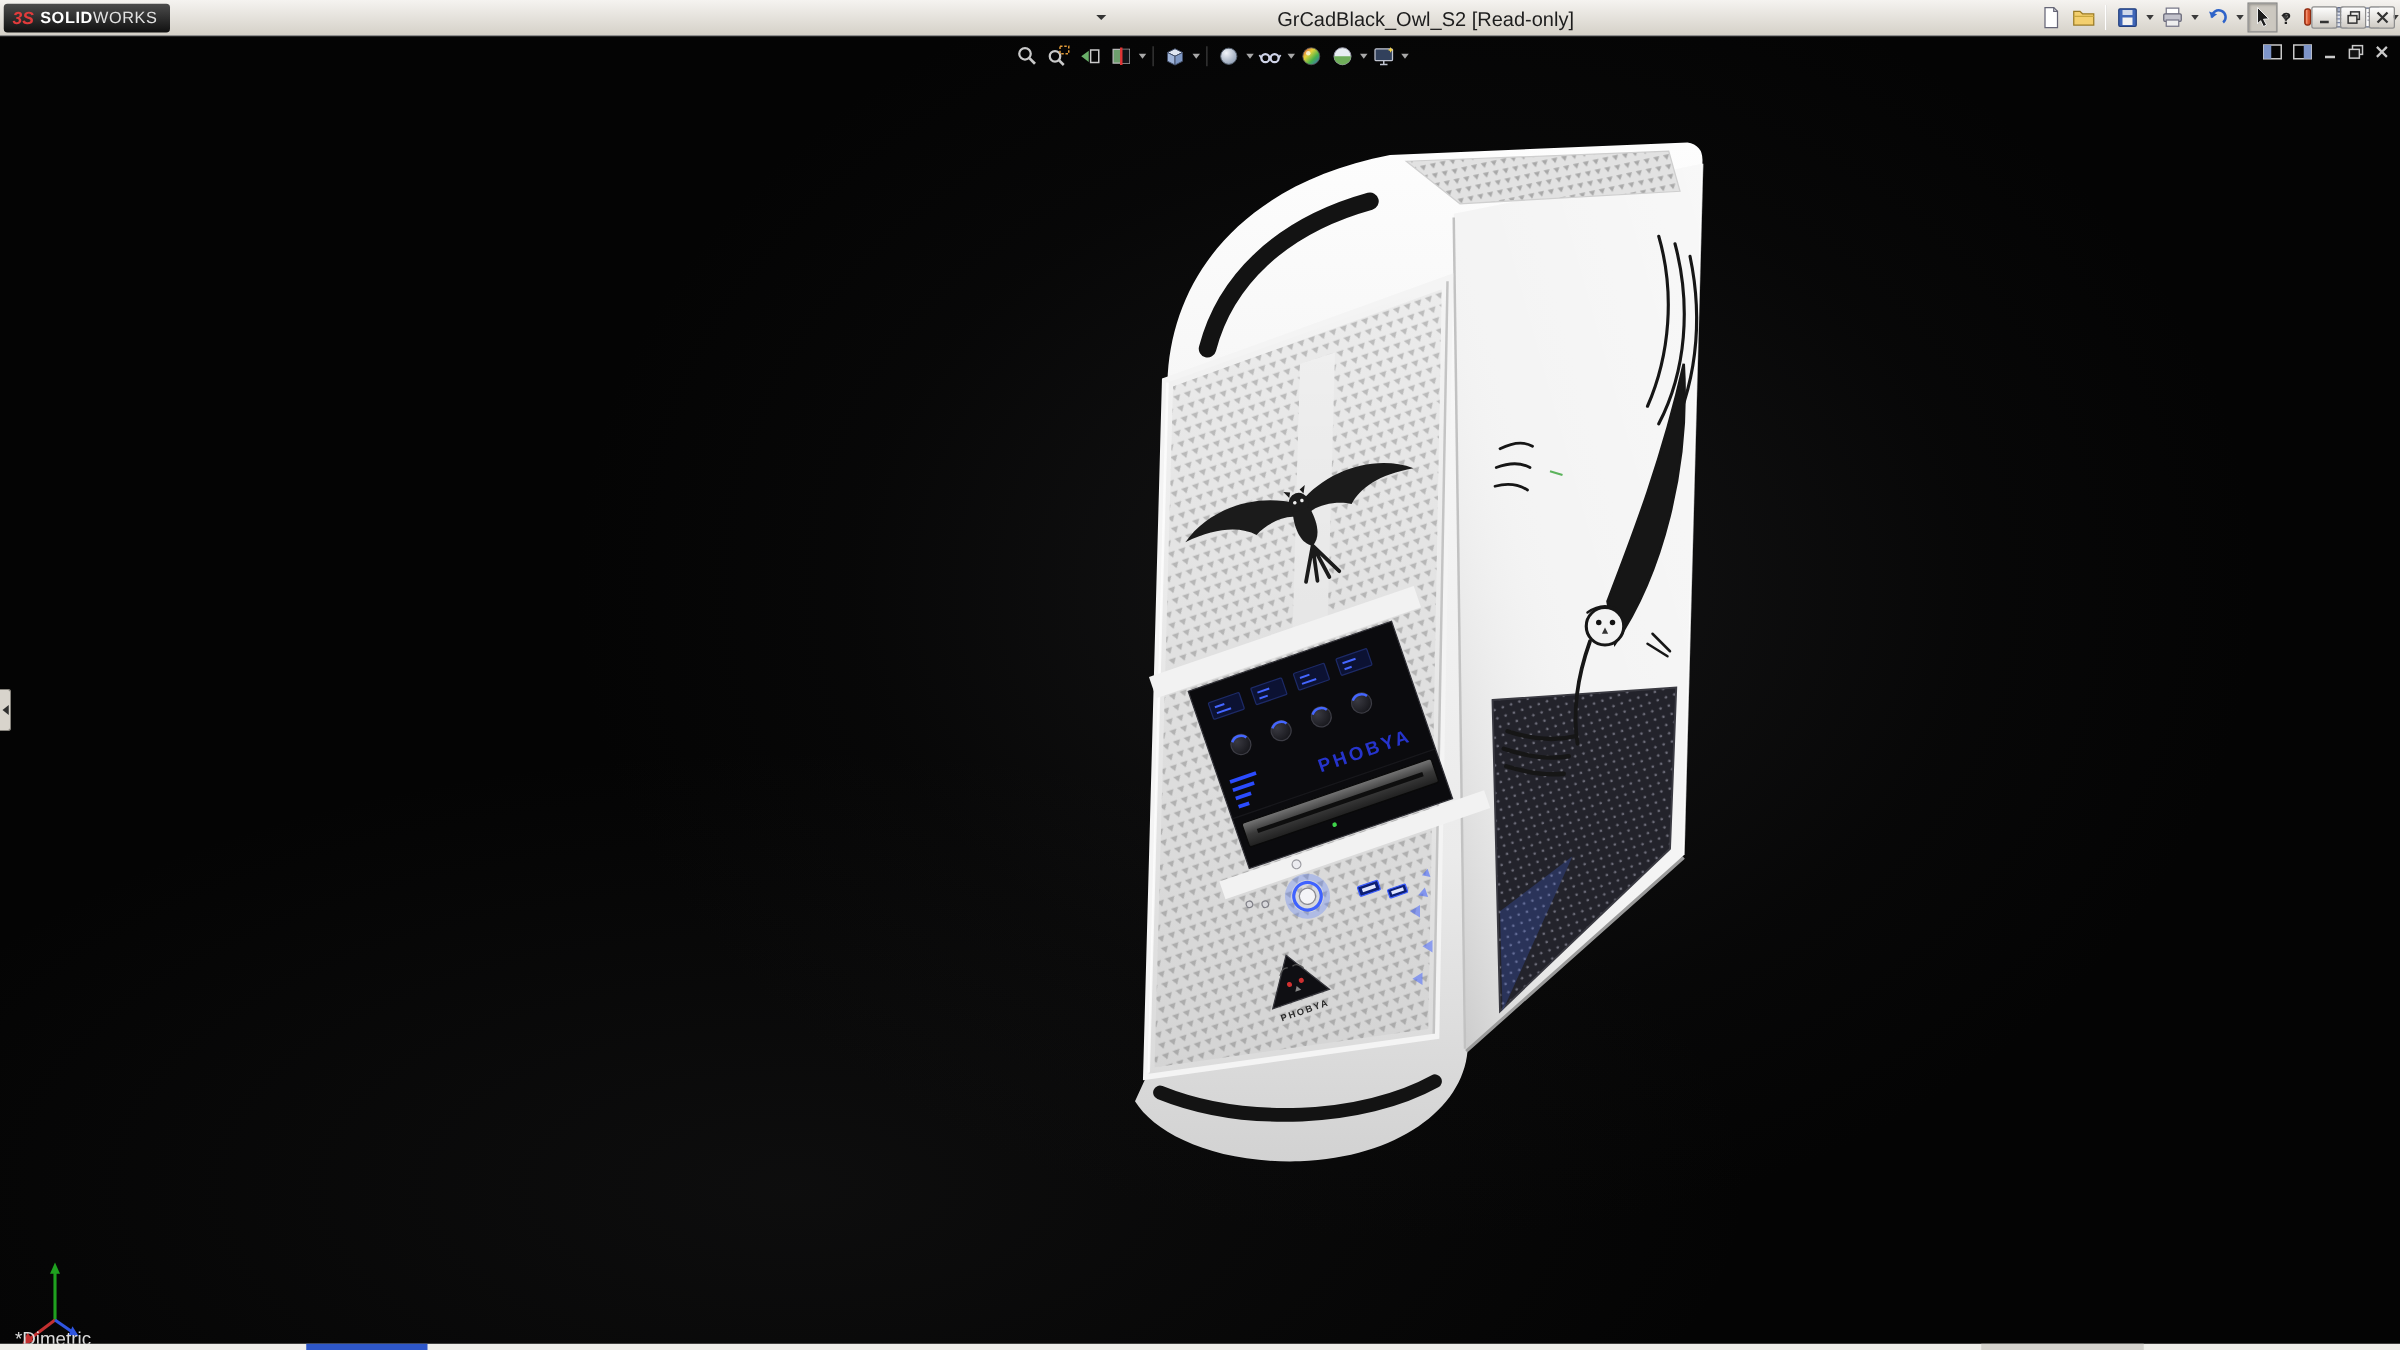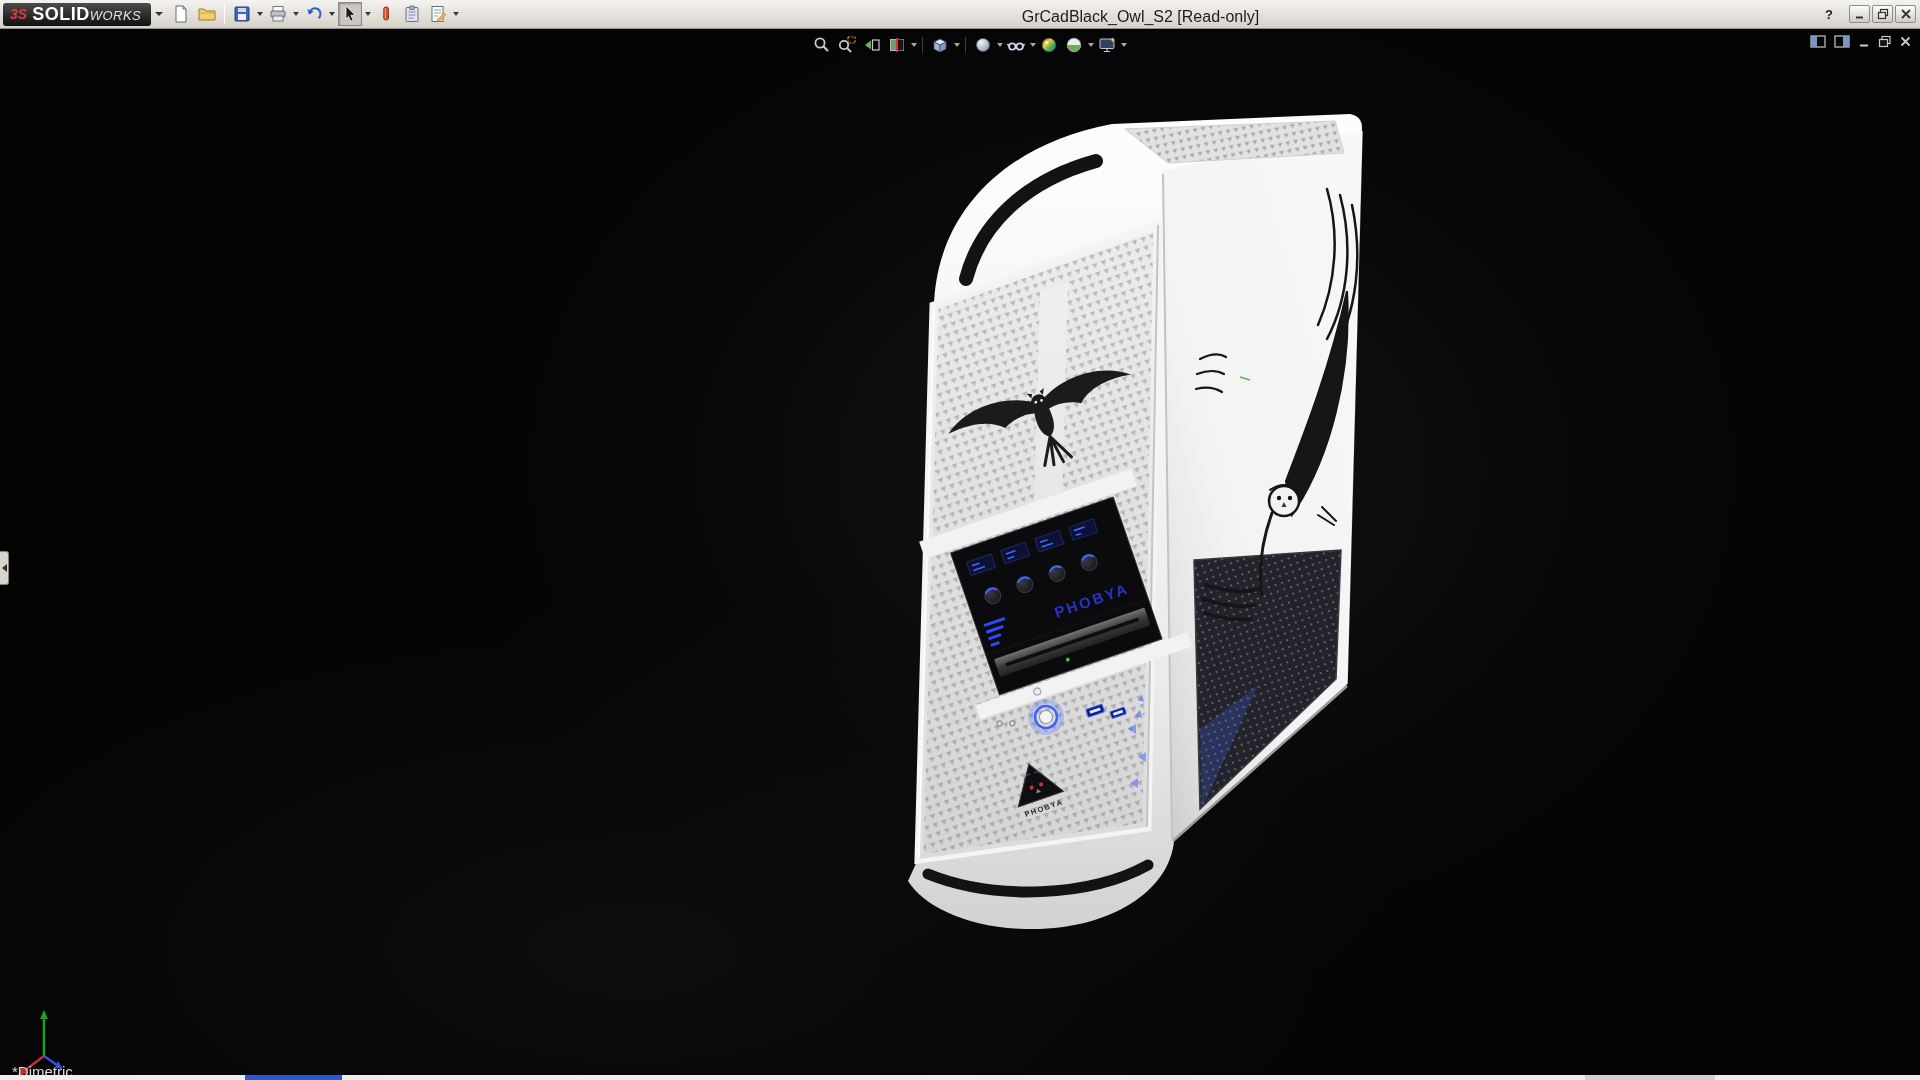--- a/index.html
+++ b/index.html
@@ -2,26 +2,26 @@
 <html><head>
 <meta charset="utf-8">
 <style>
   html,body{margin:0;padding:0;width:1920px;height:1080px;overflow:hidden;
     font-family:"Liberation Sans", sans-serif;background:#000;}
   *{box-sizing:border-box;}
 
   
   .titlebar{position:absolute;top:0;left:0;width:1920px;height:29px;
     background:linear-gradient(#f5f3f0,#d5d1c8);border-bottom:1px solid #8f8f8f;
-    display:flex;align-items:center;z-index:30;}
+    display:flex;align-items:center;z-index:30;justify-content:space-between;}
   .logo{height:23px;margin-left:3px;background:linear-gradient(#4c4c4c,#101010);
     border-radius:3px;color:#fff;display:flex;align-items:center;padding:0 10px 0 7px;gap:5px;}
   .logo-mark{color:#e13b3b;font-weight:bold;font-style:italic;font-size:14px;}
-  .logo-bold{font-weight:bold;font-size:18px;letter-spacing:.5px;margin-top:32px;}
-  .logo-light{font-size:13px;letter-spacing:.5px;color:#e2e2e2;font-style:italic;}
+  .logo-bold{font-weight:bold;font-size:13px;letter-spacing:.5px;margin-top:32px;}
+  .logo-light{font-size:13px;letter-spacing:.5px;color:#e2e2e2;}
   .flyout-caret{width:0;height:0;border-top:4px solid #333;border-left:4px solid transparent;
     border-right:4px solid transparent;margin:0 6px 0 4px;}
   .tbar{display:flex;align-items:center;gap:2px;}
   .tbtn{width:24px;height:24px;display:flex;align-items:center;justify-content:center;
     border:1px solid transparent;background:transparent;padding:0;}
   .tbtn.pressed{border:1px solid #8a8a8a;background:#ccc8c0;box-shadow:inset 1px 1px 2px rgba(0,0,0,.25);}
   .caret{width:0;height:0;border-top:4px solid #3a3a3a;border-left:3.5px solid transparent;
     border-right:3.5px solid transparent;margin:0 1px;}
   .tsep{width:1px;height:20px;background:#aaa;border-right:1px solid #fff;margin:0 3px;}
   .title-text{position:absolute;left:59.4%;transform:translateX(-50%);top:8px;

